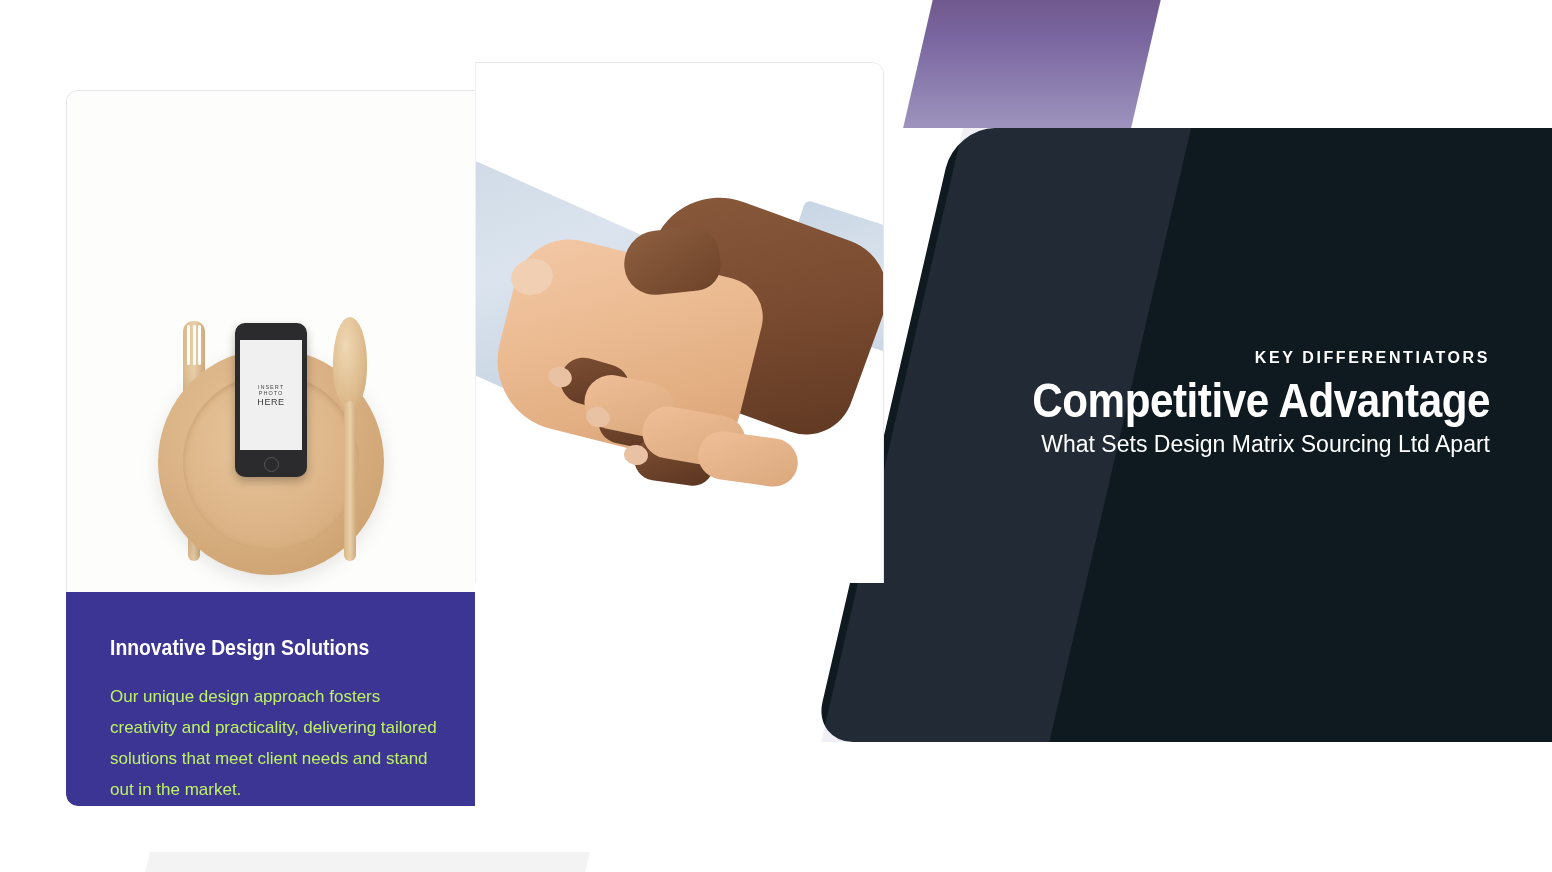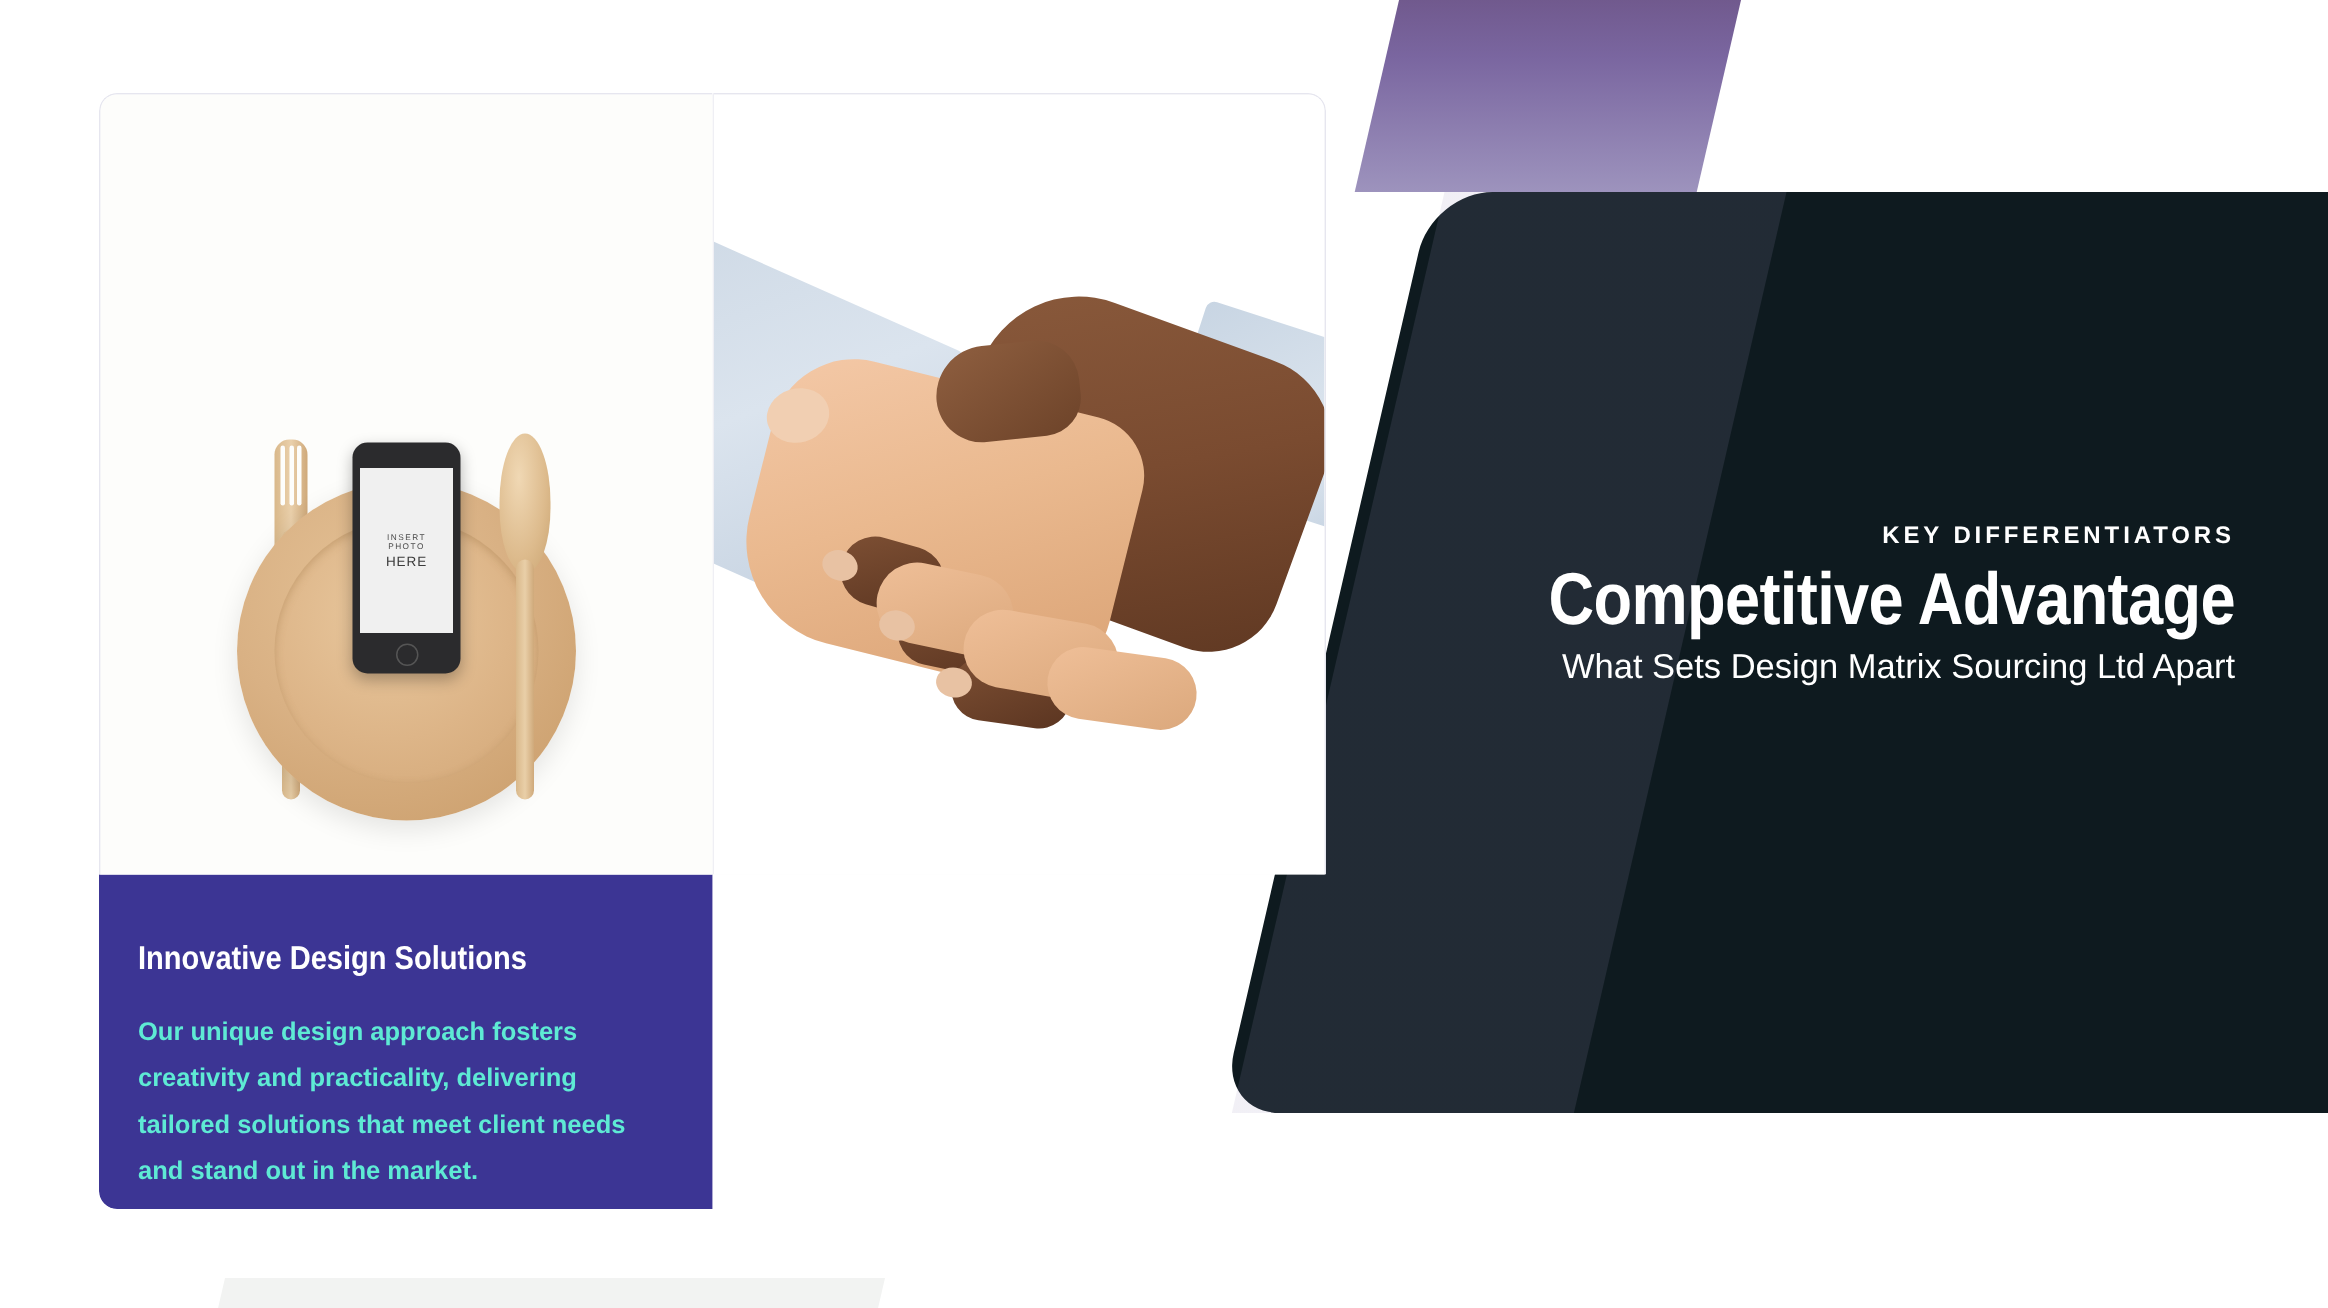--- a/index.html
+++ b/index.html
@@ -116,45 +116,45 @@
     z-index:3;
   }
   .card-media{
     height:521px;
     background:#fefefe;
     border:1px solid #e6e6ef;
     border-bottom:none;
     position:relative;
     overflow:hidden;
   }
-  .card:first-child .card-media{ border-radius:12px 0 0 0; border-right:none; }
+  .card:first-child .card-media{ border-radius:12px 0 0 0; border-right:none;margin-top:28px; }
   .card:last-child  .card-media{ border-radius:0 12px 0 0; }
 
   .card-body{
     flex:1;
     background:#3c3594;
-    padding:44px 26px 0 26px;
+    padding:44px 26px 0 44px;
   }
   .card:last-child .card-body{ background:#443b8e; }
   .card:first-child .card-body{ border-radius:0 0 0 12px; }
   .card:last-child  .card-body{ border-radius:0 0 12px 0; }
 
   .card-title{
     color:#ffffff;
     font-size:22px;
     font-weight:bold;
     line-height:1.1;
     transform:scaleX(.88);
     transform-origin:left center;
     white-space:nowrap;
   }
   .card-desc{
-    color:#5eead4;
+    color:#bef264;
     font-size:17px;
-    font-weight:700;
+    font-weight:400;
     line-height:1.82;
     margin-top:22px;
   }
 
   
   .plate-scene{ position:absolute; inset:0; background:#fdfdfb; }
   .plate{
     position:absolute;
     left:50%; top:258px;
     width:226px; height:226px;

